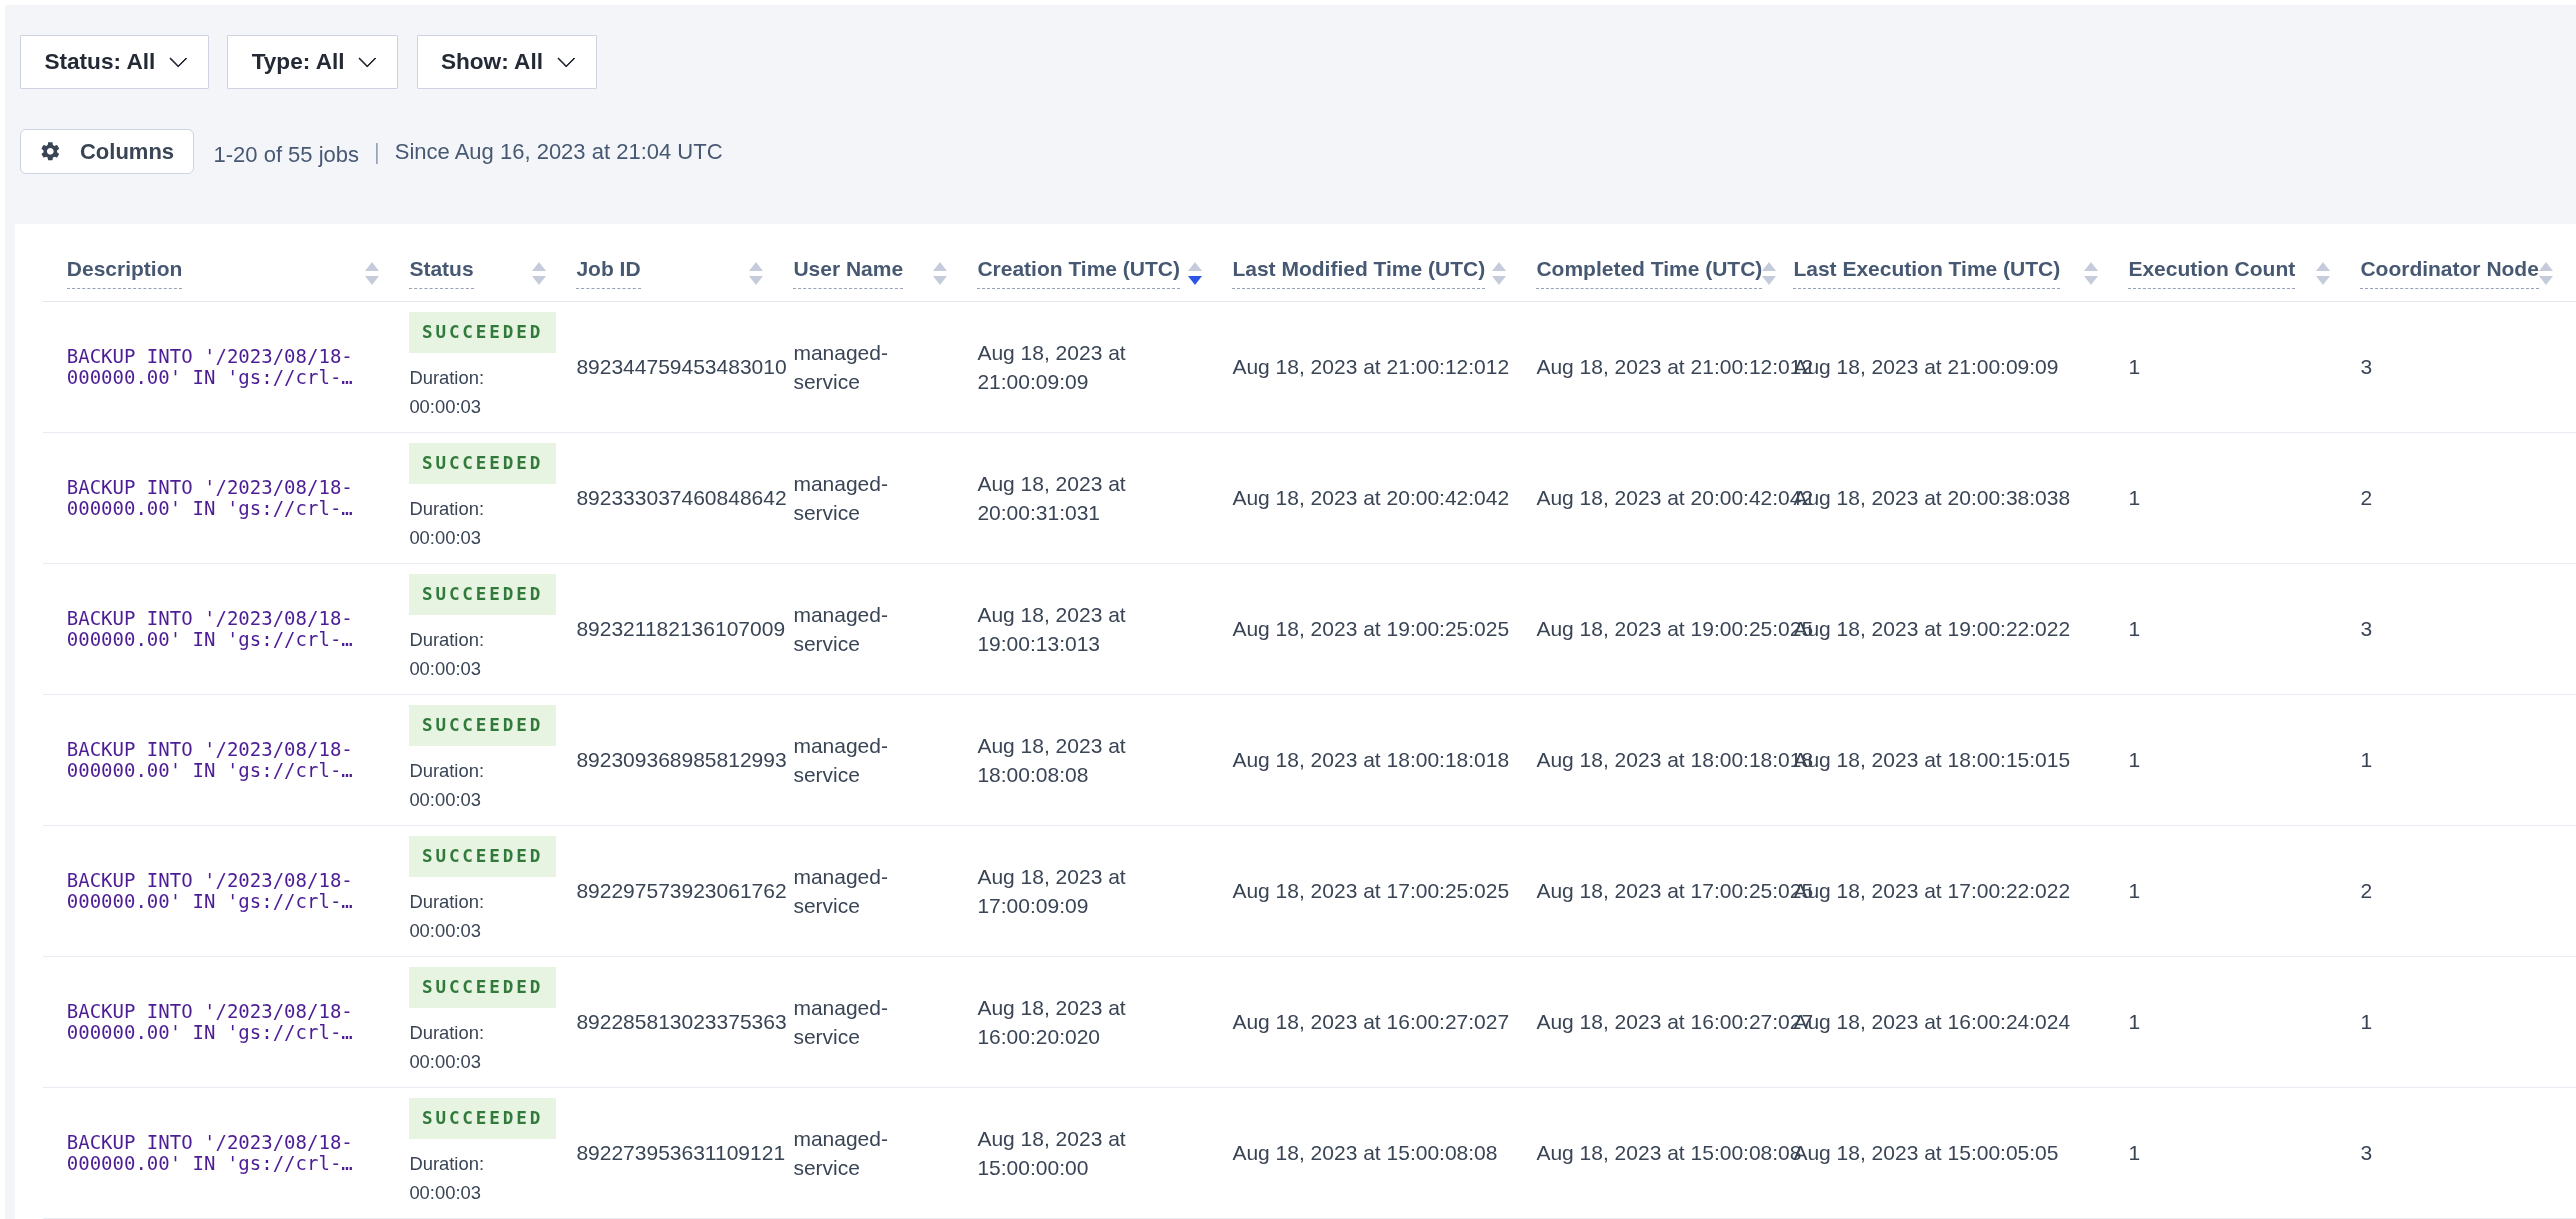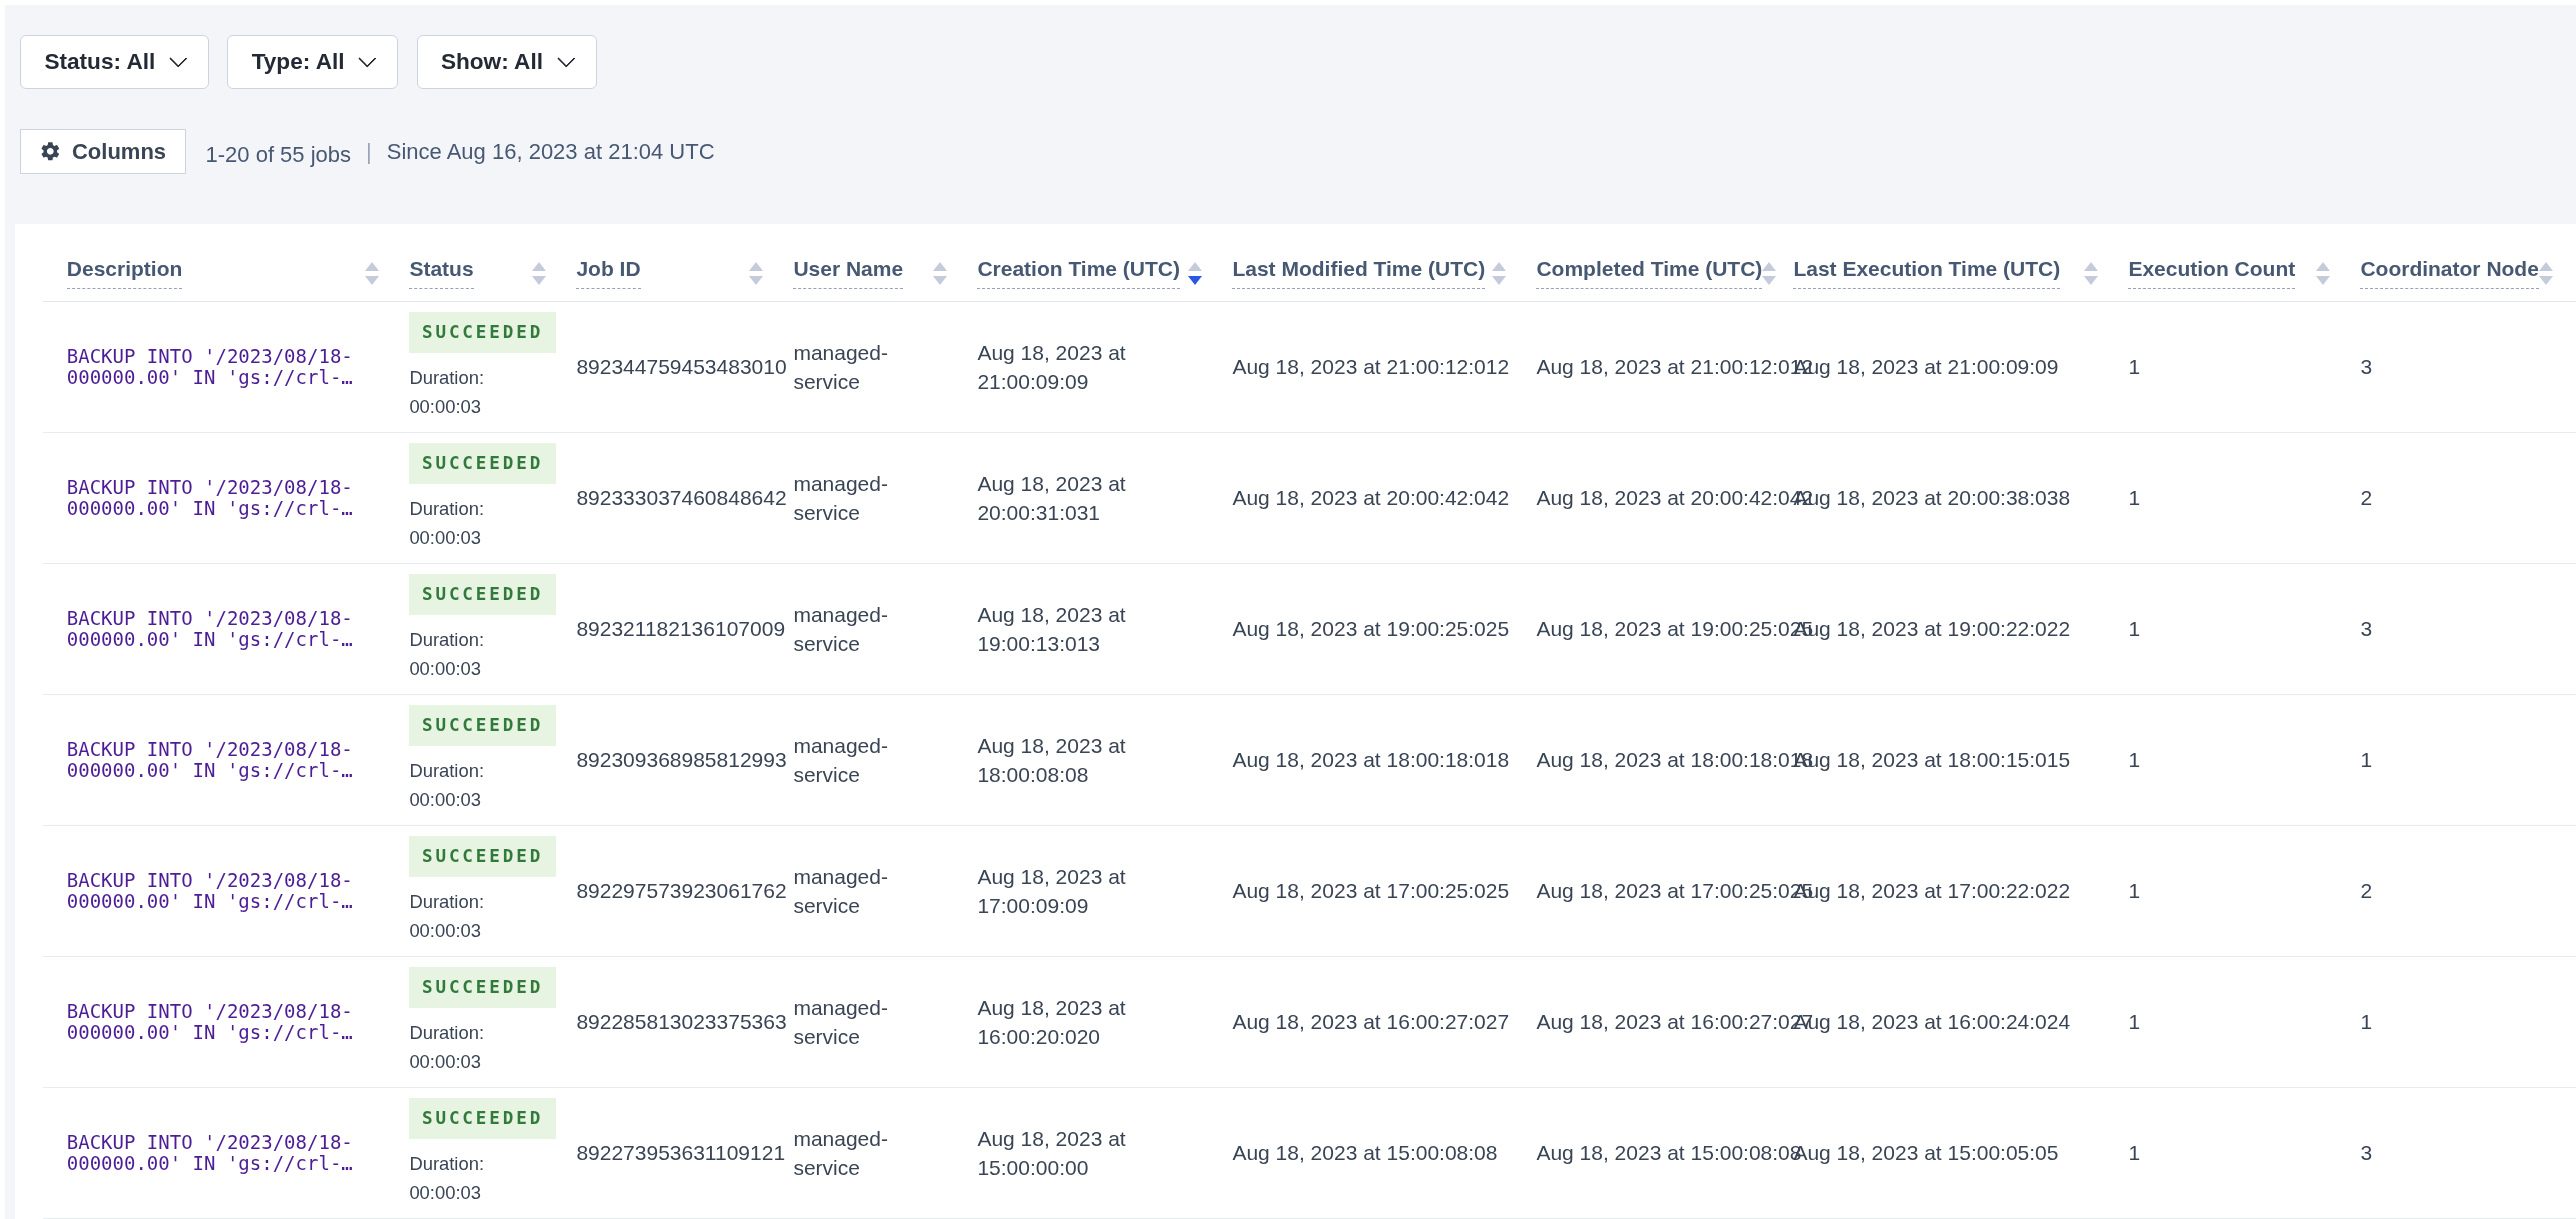--- a/index.html
+++ b/index.html
@@ -23,32 +23,32 @@
     width:2576px;height:1219px;overflow:hidden;background:#ffffff;
     font-family:"Liberation Sans","DejaVu Sans",sans-serif;
     -webkit-font-smoothing:antialiased;
   }
   .canvas{position:absolute;left:5px;top:5px;right:0;bottom:0;background:var(--bg-gray);}
   .top{padding:11.7px 0 0 15px;}
   .page-title{margin:0 0 0 5px;font-size:33px;line-height:38px;font-weight:700;color:var(--text-dark);letter-spacing:0.2px;}
   .filters{display:flex;gap:18.4px;margin-top:18.4px;}
   .filter-btn{
     display:inline-flex;align-items:center;height:54px;padding:0 23.4px;
-    background:var(--card-white);border:0.8px solid var(--border-btn);border-radius:6px;
+    background:var(--card-white);border:0.8px solid var(--border-btn);border-radius:1px;
     font-size:22.6px;font-weight:700;color:var(--text-dark);cursor:pointer;
   }
   .chevron{
     display:inline-block;width:12.5px;height:12.5px;margin-left:16.7px;margin-top:-6.7px;
     border-right:2.9px solid var(--text-dark);border-bottom:2.9px solid var(--text-dark);
     transform:rotate(45deg);border-radius:0.8px;
   }
   .toolbar{display:flex;align-items:center;margin-top:40px;}
   .columns-btn{
-    display:inline-flex;align-items:center;gap:10px;height:45px;padding:0 18.4px;
-    background:var(--card-white);border:0.8px solid var(--border-btn);border-radius:0;
+    display:inline-flex;align-items:center;gap:18px;height:45px;padding:0 18.4px;
+    background:var(--card-white);border:0.8px solid var(--border-btn);border-radius:6px;
     font-size:22px;font-weight:700;color:var(--text-slate);cursor:pointer;
   }
   .gear-svg{width:22.6px;height:22.6px;fill:var(--text-slate);}
   .count-text{margin-left:20px;font-size:22px;color:var(--text-header);margin-top:7px;}
   .divider{margin:0 15px;font-size:22px;color:#9aa5ba;}
   .since-text{font-size:22px;color:var(--text-header);}
   .card{position:absolute;top:219px;left:10px;right:0;height:1045px;background:var(--card-white);}
   table{border-collapse:collapse;table-layout:fixed;width:2533px;margin-left:28.4px;}
   th{
     height:77px;vertical-align:middle;text-align:left;padding:22px 30px 0 0;

